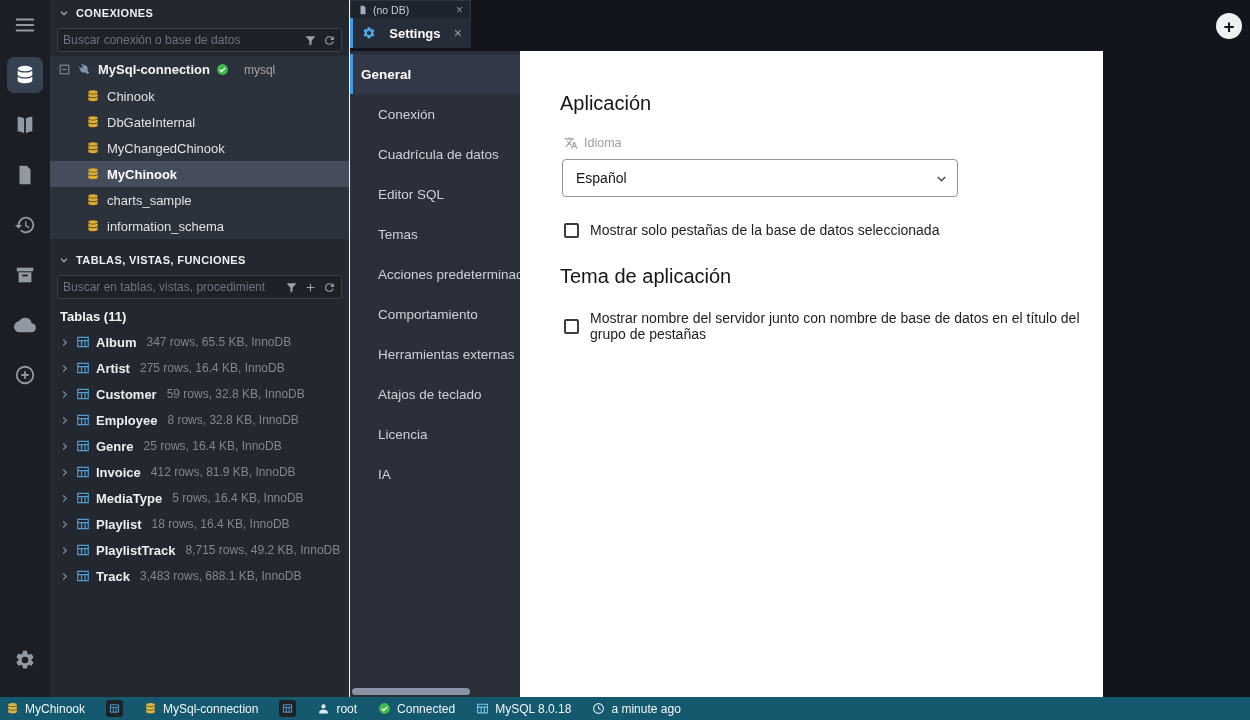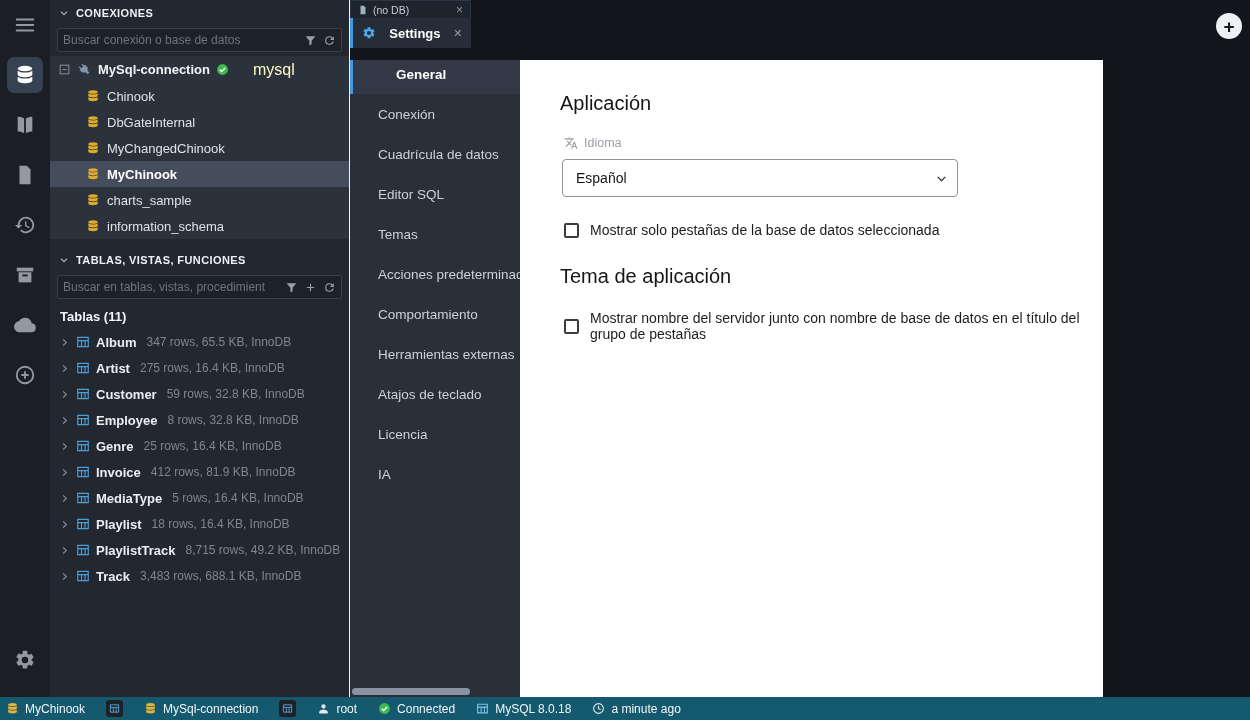--- a/index.html
+++ b/index.html
@@ -30,59 +30,59 @@
   .searchbox input { flex:1; min-width:0; background:transparent; border:none; outline:none;
     color:#cfd3d9; font-size:12px; font-family:"Liberation Sans", sans-serif; }
   .searchbox input::placeholder { color:#6d747f; }
   .searchbox .sic { width:13px; height:13px; color:#9aa1ab; flex:none; cursor:pointer; }
   .conn-block { background:#2c323c; }
   .conn-row { height:27px; display:flex; align-items:center; gap:6px; padding:0 8px; cursor:pointer; }
   .conn-row .minus { width:13px; height:13px; color:#8b919b; }
   .conn-row .plug { width:15px; height:15px; color:#7e95ad; transform:rotate(-45deg); }
   .conn-name { font-size:13px; font-weight:bold; color:#f2f4f6; }
   .conn-check { width:13px; height:13px; color:#3fba4d; }
-  .conn-engine { font-size:16px; color:#fef9c3; margin-left:18px; }
+  .conn-engine { font-size:12px; color:#a3a3a3; margin-left:9px; }
   .db-row { height:26px; display:flex; align-items:center; gap:7px; padding-left:36px; cursor:pointer; }
   .db-row .dbi { width:14px; height:14px; color:#e0ad2a; flex:none; }
   .db-row .lbl { font-size:13px; color:#dfe2e6; white-space:nowrap; }
   .db-row.selected { background:#454d5c; }
   .db-row.selected .lbl { color:#ffffff; font-weight:bold; }
   .tables-hdr { margin-top:8px; }
   .group-row { height:26px; display:flex; align-items:center; padding-left:10px; margin-top:4px; }
   .group-row .lbl { font-size:13px; font-weight:bold; color:#f2f4f6; }
   .tbl-row { height:26px; display:flex; align-items:center; gap:6px; padding-left:9px;
     white-space:nowrap; overflow:hidden; cursor:pointer; }
   .tbl-row .chev { width:11px; height:11px; color:#8b919b; flex:none; }
   .tbl-row .tic { width:14px; height:14px; color:#4b9fd6; flex:none; }
   .tbl-name { font-size:13px; font-weight:bold; color:#eceef1; }
   .tbl-meta { font-size:12px; color:#80858f; margin-left:4px; }
 
   
-  .header { position:absolute; left:350px; top:0; width:900px; height:60px; background:#12151b; z-index:3; }
+  .header { position:absolute; left:350px; top:0; width:900px; height:51px; background:#12151b; z-index:3; }
   .nodb-tab { position:absolute; left:0; top:0; width:121px; height:18px; background:#1e242e;
     border:1px solid #2d3640; border-bottom:none; display:flex; align-items:center; gap:5px;
     padding:0 7px; cursor:pointer; }
   .nodb-tab .fic { width:10px; height:10px; color:#9fb0bd; flex:none; }
   .nodb-tab .lbl { font-size:10.5px; color:#c7ccd4; flex:1; }
   .nodb-tab .x { font-size:12px; color:#8d939e; line-height:1; cursor:pointer; }
   .settings-tab { position:absolute; left:0; top:18px; width:121px; height:30px; background:#262c38;
     border-left:3px solid #3e9ae9; display:flex; align-items:center; gap:7px; padding:0 9px; cursor:pointer; }
   .settings-tab .gic { width:14px; height:14px; color:#4fa8e8; flex:none; }
   .settings-tab .lbl { font-size:13px; font-weight:bold; color:#ffffff; flex:1;text-align:center; }
   .settings-tab .x { font-size:14px; color:#9aa0a6; line-height:1; cursor:pointer; }
   .add-tab { position:absolute; right:8px; top:13px; width:26px; height:26px; border-radius:50%;
     background:#eef1f4; color:#15181c; display:flex; align-items:center; justify-content:center;
     font-size:19px; font-weight:bold; line-height:1; cursor:pointer; }
 
   
   .settings-col { position:absolute; left:350px; top:48px; width:170px; height:649px;
     background:#2a2f39; padding-top:6px; z-index:2; }
   .smenu-item { height:40px; display:flex; align-items:center; padding:0 10px 0 28px;
     font-size:13.5px; color:#ccd1d9; white-space:nowrap; overflow:hidden; cursor:pointer; }
-  .smenu-item.active { border-left:3px solid #3e9ae9; padding-left:43px; color:#ffffff;
+  .smenu-item.active { border-left:3px solid #3e9ae9; padding-left:8px; color:#ffffff;
     font-weight:bold; background:#323845; }
   .hscroll-thumb { position:absolute; left:2px; bottom:2px; width:118px; height:7px;
     background:#8a93a3; border-radius:4px; cursor:pointer; }
 
   
   .content { position:absolute; left:520px; top:48px; width:583px; height:649px; background:#ffffff;
     color:#1c1e21; z-index:2; }
   .content h1 { font-size:20px; font-weight:normal; color:#141619; margin:44px 0 0 40px; }
   .field-label { display:flex; align-items:center; gap:6px; margin:21px 0 0 44px;
     color:#9aa0a6; font-size:12.5px; }

